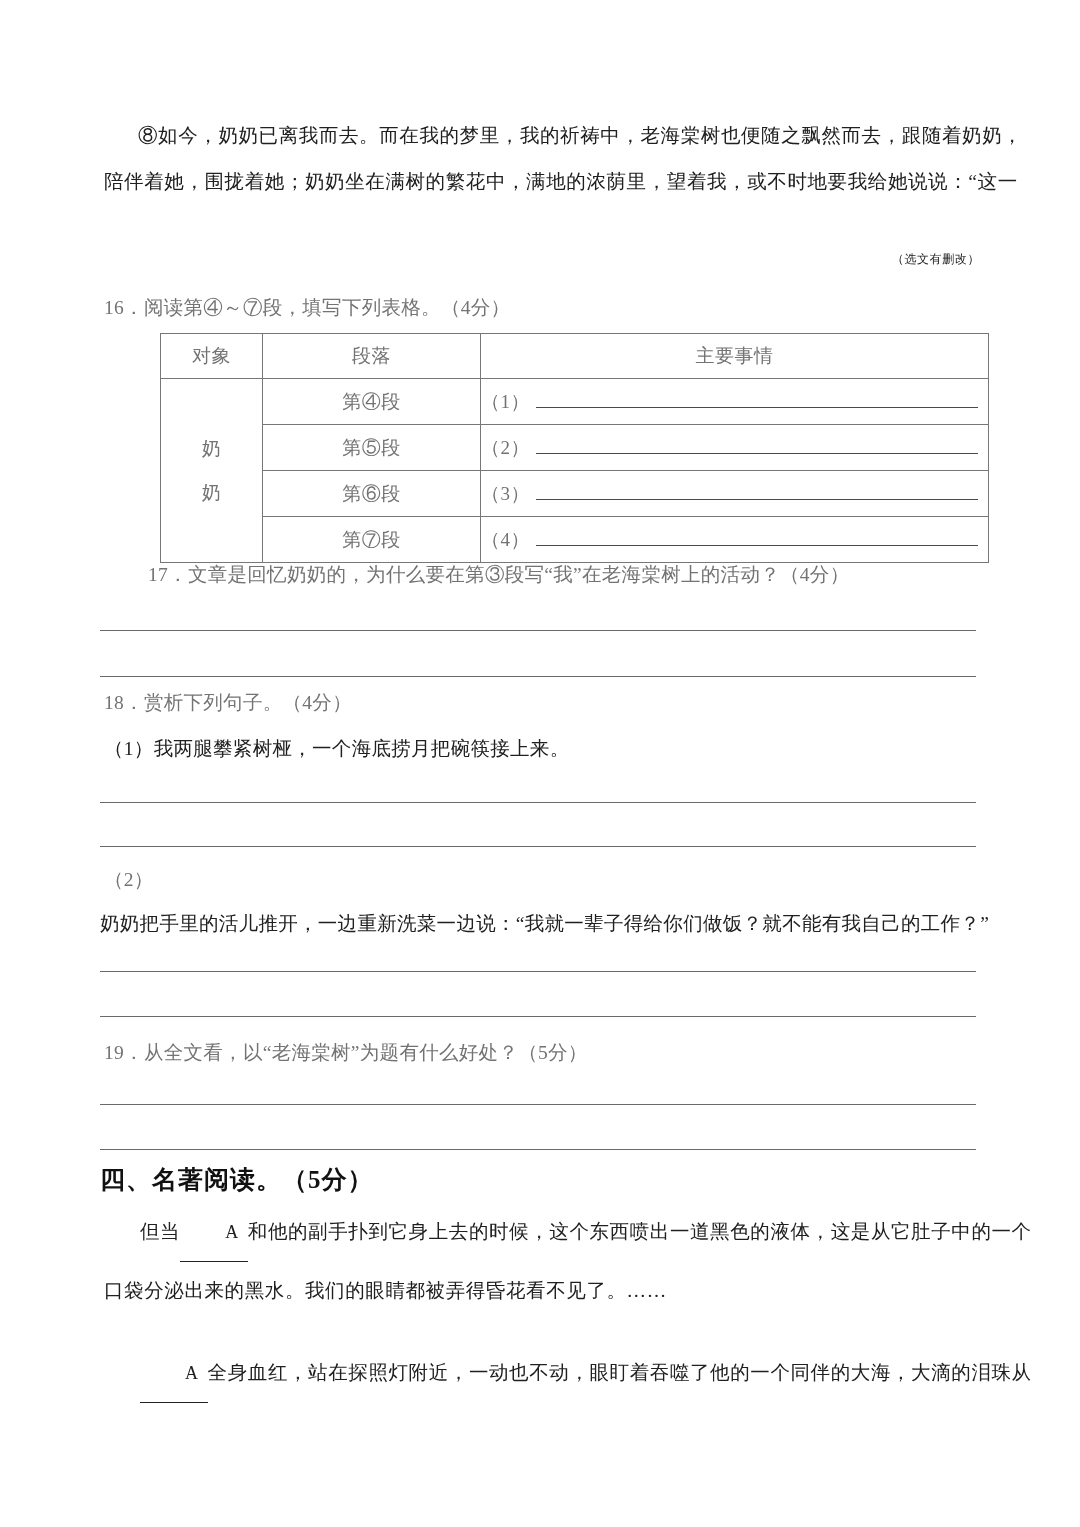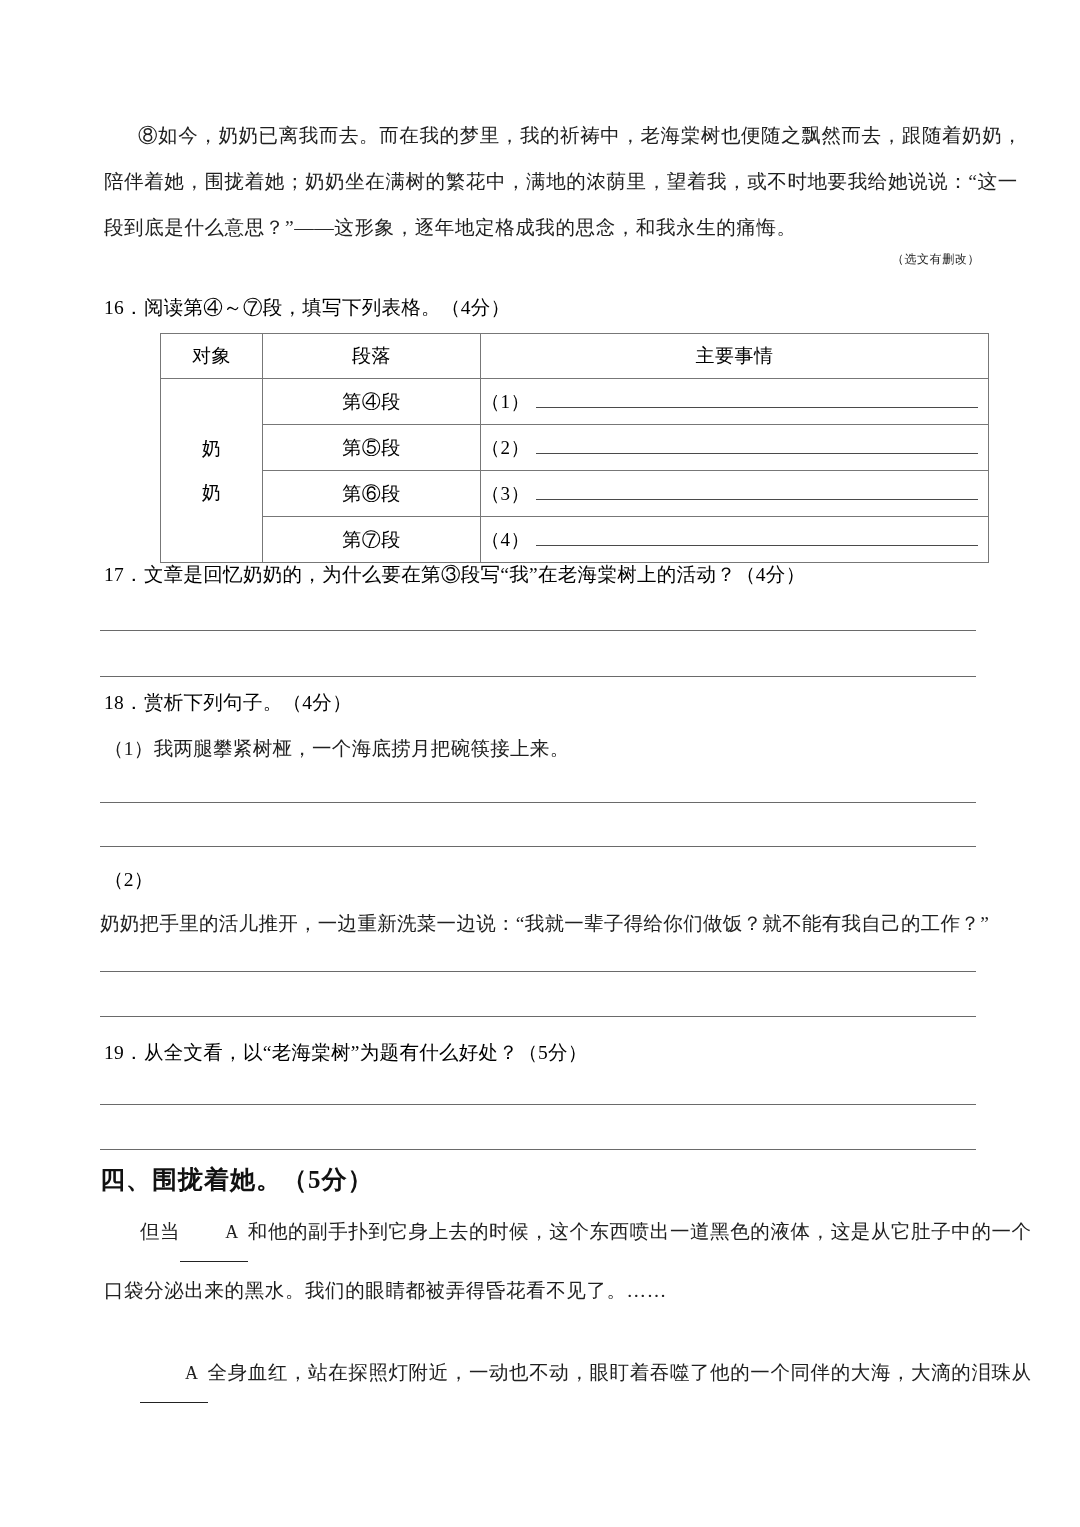--- a/index.html
+++ b/index.html
@@ -27,21 +27,21 @@
   .kai {
     font-family: "Liberation Serif", "DejaVu Serif", serif;
     font-size: 19.5px;
     letter-spacing: 0.6px;
     color: #202020;
   }
   .song {
     font-family: "Liberation Serif", "DejaVu Serif", serif;
     font-size: 19.5px;
     letter-spacing: 0.4px;
-    color: #000000;
+    color: #737373;
   }
 
   
   .passage-top {
     position: absolute;
     left: 104px;
     top: 100px;
     width: 876px;
   }
   .passage-top .ln {
@@ -163,21 +163,20 @@
   }
 </style>
 </head>
 <body>
 
 <div class="page">
 
   <div class="passage-top kai">
     <div class="ln first">⑧如今，奶奶已离我而去。而在我的梦里，我的祈祷中，老海棠树也便随之飘然而去，跟随着奶奶，</div>
     <div class="ln">陪伴着她，围拢着她；奶奶坐在满树的繁花中，满地的浓荫里，望着我，或不时地要我给她说说：“这一</div>
-    <div class="ln">段到底是什么意思？”——这形象，逐年地定格成我的思念，和我永生的痛悔。</div>
   </div>
 
   <div class="attribution kai">（选文有删改）</div>
 
   <div class="q song" style="top:281px;">16．阅读第④～⑦段，填写下列表格。（4分）</div>
 
   <div class="tbl-wrap">
     <table class="grid">
       <colgroup>
         <col class="col-obj">
@@ -229,39 +228,39 @@
           <div class="mainrow">
             <span class="idx">（4）</span>
             <span class="rule"></span>
           </div>
         </td>
       </tr>
     </tbody>
       </table>
   </div>
 
-  <div class="q song" style="top:548px;">17．文章是回忆奶奶的，为什么要在第③段写“我”在老海棠树上的活动？（4分）</div>
+  <div class="q song" style="top:548px;margin-left:44px;">17．文章是回忆奶奶的，为什么要在第③段写“我”在老海棠树上的活动？（4分）</div>
   <div class="rule-line" style="top:617px;"></div>
   <div class="rule-line" style="top:663px;"></div>
 
   <div class="q song" style="top:676px;">18．赏析下列句子。（4分）</div>
   <div class="q kai" style="top:722px;">（1）我两腿攀紧树桠，一个海底捞月把碗筷接上来。</div>
   <div class="rule-line" style="top:789px;"></div>
   <div class="rule-line" style="top:833px;"></div>
 
   <div class="q song" style="top:853px;">（2）</div>
   <div class="q kai" style="top:897px;left:100px;">奶奶把手里的活儿推开，一边重新洗菜一边说：“我就一辈子得给你们做饭？就不能有我自己的工作？”</div>
   <div class="rule-line" style="top:958px;"></div>
   <div class="rule-line" style="top:1003px;"></div>
 
   <div class="q song" style="top:1026px;">19．从全文看，以“老海棠树”为题有什么好处？（5分）</div>
   <div class="rule-line" style="top:1091px;"></div>
   <div class="rule-line" style="top:1136px;"></div>
 
-  <div class="sec-heading" style="top:1150px;">四、围拢着她。（5分）</div>
+  <div class="sec-heading" style="top:1150px;">四、名著阅读。（5分）</div>
 
   <div class="passage-bottom kai" style="top:1190px;">
     <div class="ln indent">
       <span>但当</span><span class="blankA">A</span><span>和他的副手扑到它身上去的时候，这个东西喷出一道黑色的液体，这是从它肚子中的一个</span>
     </div>
     <div class="ln">口袋分泌出来的黑水。我们的眼睛都被弄得昏花看不见了。……</div>
   </div>
 
 
   <div class="passage-bottom kai" style="top:1331px;">

